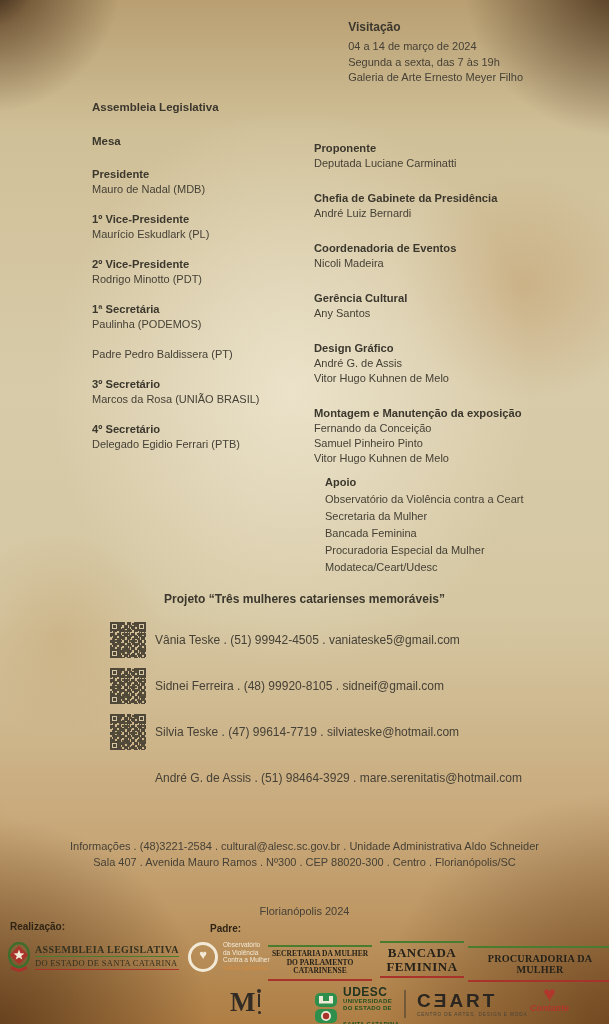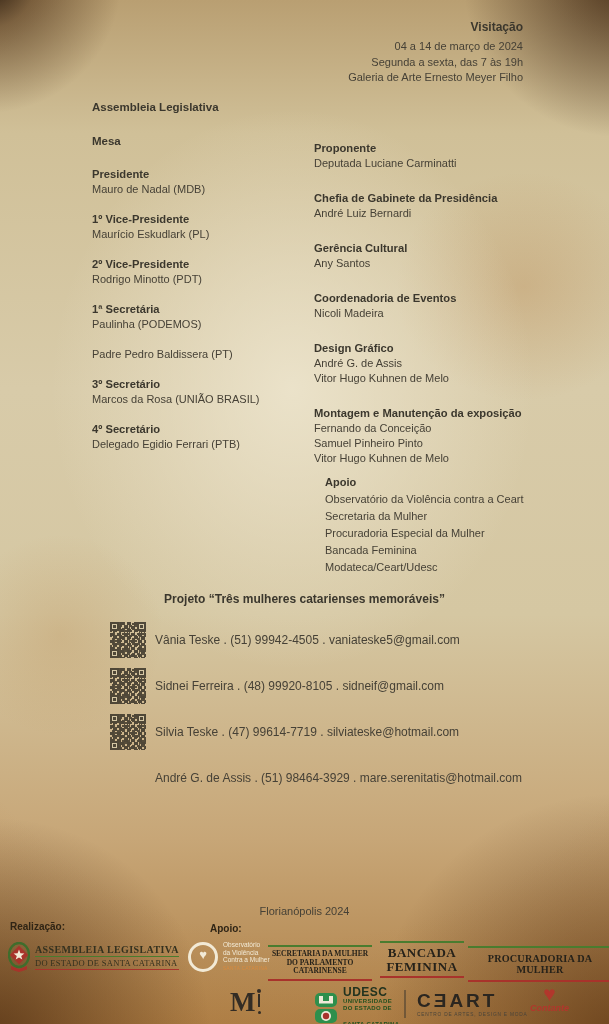--- a/index.html
+++ b/index.html
@@ -16,21 +16,21 @@
       radial-gradient(ellipse 30% 16% at 86% 28%, rgba(175,115,55,0.25), rgba(0,0,0,0) 70%),
       radial-gradient(ellipse 24% 14% at 10% 62%, rgba(186,140,82,0.28), rgba(0,0,0,0) 70%),
       radial-gradient(ellipse 140% 95% at 50% 42%, rgba(0,0,0,0) 52%, rgba(164,108,48,0.38) 80%, rgba(118,68,22,0.62) 98%),
       linear-gradient(180deg,#b99f72 0%,#d0c098 13%,#d8cba9 38%,#d5c7a2 60%,#c7a677 82%,#b08148 100%);
   }
   .abs{position:absolute;}
   .bold{font-weight:bold;color:#3b372d;}
   .center{text-align:center;width:609px;left:0;}
 
   
-  .visit{top:20px;right:86px;text-align:right;}
+  .visit{top:20px;right:86px;}
   .visit-title{font-size:12px;font-weight:bold;color:#3b372d;margin-bottom:5px;}
   .visit div.line{font-size:11px;line-height:15.5px;}
 
   
   .col-left{left:92px;top:101px;width:218px;}
   .col-right{left:314px;top:141px;width:256px;}
   .org-title{font-size:11.5px;margin-bottom:22px;}
   .mesa-title{font-size:11.5px;margin-bottom:20px;}
   .group{margin-bottom:15px;font-size:11px;line-height:15px;}
   .group .role{font-size:11.2px;}
@@ -155,46 +155,46 @@
   <section class="abs col-right">
     <div class="group">
       <div class="bold role">Proponente</div>
       <div>Deputada Luciane Carminatti</div>
     </div>
     <div class="group">
       <div class="bold role">Chefia de Gabinete da Presidência</div>
       <div>André Luiz Bernardi</div>
     </div>
     <div class="group">
+      <div class="bold role">Coordenadoria de Eventos</div>
+      <div>Nicoli Madeira</div>
+    </div>
+    <div class="group">
       <div class="bold role">Gerência Cultural</div>
       <div>Any Santos</div>
-    </div>
-    <div class="group">
-      <div class="bold role">Coordenadoria de Eventos</div>
-      <div>Nicoli Madeira</div>
     </div>
     <div class="group">
       <div class="bold role">Design Gráfico</div>
       <div>André G. de Assis</div>
       <div>Vitor Hugo Kuhnen de Melo</div>
     </div>
     <div class="group">
       <div class="bold role">Montagem e Manutenção da exposição</div>
       <div>Fernando da Conceição</div>
       <div>Samuel Pinheiro Pinto</div>
       <div>Vitor Hugo Kuhnen de Melo</div>
     </div>
   </section>
 
   <section class="abs apoio-block">
     <div class="bold role">Apoio</div>
     <div class="item">Observatório da Violência contra a Ceart</div>
     <div class="item">Secretaria da Mulher</div>
+    <div class="item">Bancada Feminina</div>
     <div class="item">Procuradoria Especial da Mulher</div>
-    <div class="item">Bancada Feminina</div>
     <div class="item">Modateca/Ceart/Udesc</div>
   </section>
 
   <div class="abs center projeto bold">Projeto “Três mulheres catarienses memoráveis”</div>
 
   <section class="abs contacts">
     <div class="contact-row">
       <div class="qr">
           <i></i>
           <i></i>
@@ -217,25 +217,29 @@
           <i></i>
         </div>
       <span class="contact-text">Silvia Teske . (47) 99614-7719 . silviateske@hotmail.com</span>
     </div>
     <div class="contact-row">
       <div class="qr-spacer"></div>
       <span class="contact-text">André G. de Assis . (51) 98464-3929 . mare.serenitatis@hotmail.com</span>
     </div>
   </section>
 
+  <div class="abs center info">
+    <div>Informações . (48)3221-2584 . cultural@alesc.sc.gov.br . Unidade Administrativa Aldo Schneider</div>
+    <div>Sala 407 . Avenida Mauro Ramos . Nº300 . CEP 88020-300 . Centro . Florianópolis/SC</div>
+  </div>
 
   <div class="abs center city">Florianópolis 2024</div>
 
   <div class="abs flabel lbl-real">Realização:</div>
-  <div class="abs flabel lbl-apoio">Apoio:</div>
+  <div class="abs flabel lbl-apoio">Padre:</div>
 
   <div class="abs logo-alesc">
     <svg width="22" height="30" viewBox="0 0 22 30">
       <ellipse cx="11" cy="13" rx="10" ry="12" fill="none" stroke="#3f6d2c" stroke-width="2.4"></ellipse>
       <rect x="4.5" y="6.5" width="13" height="13" transform="rotate(45 11 13)" fill="#a8332b"></rect>
       <polygon points="11,7.5 12.4,11.3 16.4,11.5 13.2,13.9 14.3,17.6 11,15.4 7.7,17.6 8.8,13.9 5.6,11.5 9.6,11.3" fill="#f2ead6"></polygon>
       <path d="M3 24 L11 27 L19 24 L19 27.5 L11 30 L3 27.5 Z" fill="#a8332b"></path>
     </svg>
     <div class="alesc-text">
       <div class="l1">ASSEMBLEIA LEGISLATIVA</div>

